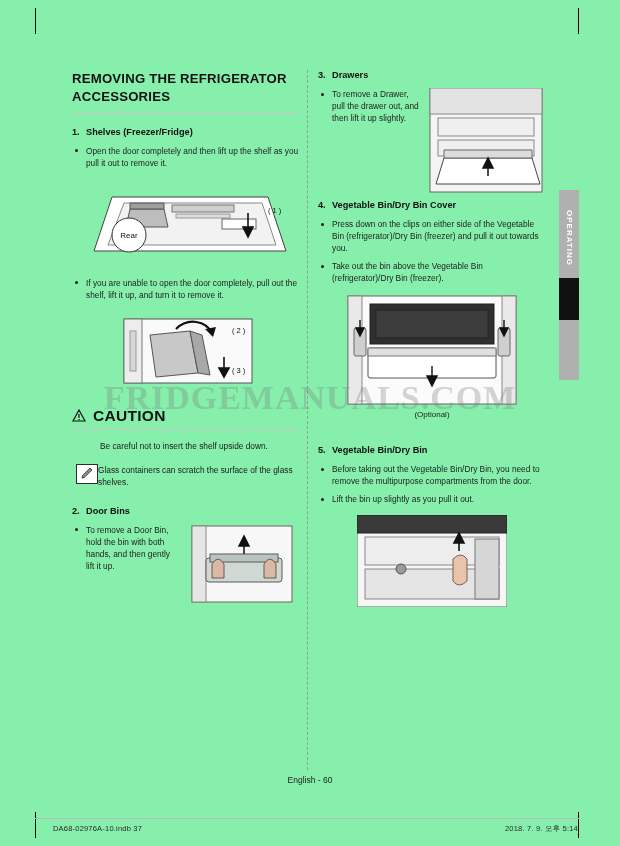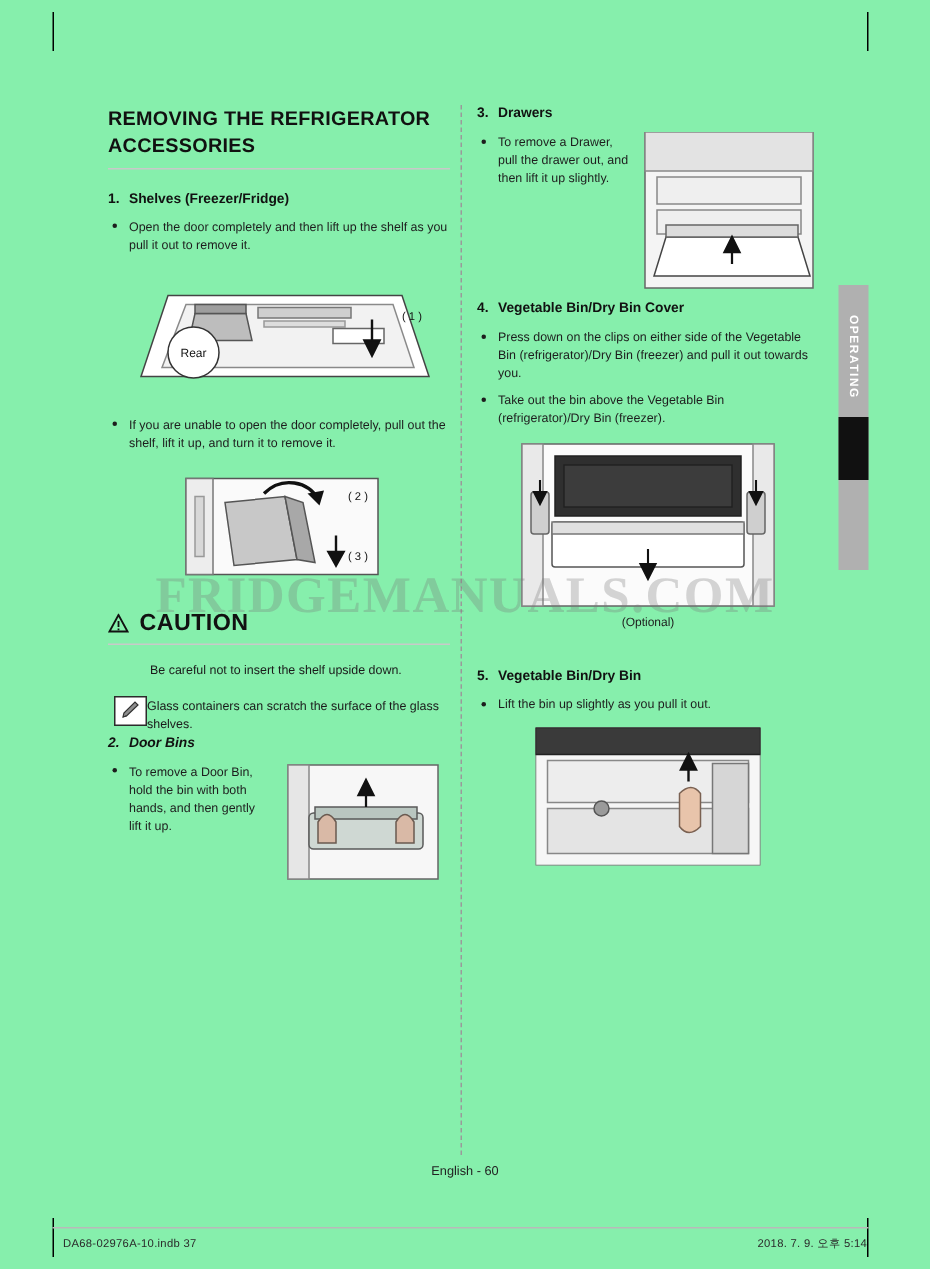--- a/index.html
+++ b/index.html
@@ -22,21 +22,21 @@
   .crop.tl-v { left:35px; top:8px; width:1px; height:26px; }
   .crop.tr-v { left:578px; top:8px; width:1px; height:26px; }
   .crop.bl-v { left:35px; top:812px; width:1px; height:26px; }
   .crop.br-v { left:578px; top:812px; width:1px; height:26px; }
 
   .footer-rule {
     position:absolute; left:35px; right:41px; top:818px;
     border-top:1px solid #b9b9b9;
   }
   .footer-left {
-    position:absolute; left:42px; top:824px;
+    position:absolute; left:53px; top:824px;
     font-size:7.5px; color:#2b2b2b; letter-spacing:.2px;
   }
   .footer-right {
     position:absolute; right:42px; top:824px;
     font-size:7.5px; color:#2b2b2b; letter-spacing:.2px;
   }
 
   
   .col {
     position: absolute;
@@ -249,21 +249,21 @@
         <div class="note-icon">
           <svg width="14" height="13" viewBox="0 0 14 13">
             <path d="M2,11 L4.5,10.2 L12,3 L10,1 L2.6,8.4 Z" fill="#8e8e8e" stroke="#333" stroke-width="0.8"></path>
             <path d="M2,11 L4.5,10.2" stroke="#333" stroke-width="0.8"></path>
           </svg>
         </div>
         <div class="note-text">Glass containers can scratch the surface of the glass shelves.</div>
       </div>
     </div>
 
-    <h2 class="sub" style="margin-top:2px;font-style:italic;">
+    <h2 class="sub" style="margin-top:18px;">
       <span class="num">2.</span><span>Door Bins</span>
     </h2>
 
     <div style="display:flex; gap:6px; align-items:flex-start;">
       <ul class="bul" style="flex:0 0 108px;">
         <li>To remove a Door Bin, hold the bin with both hands, and then gently lift it up.</li>
       </ul>
       <div class="fig" style="margin:0;">
         <svg width="112" height="80" viewBox="0 0 112 80">
           <rect x="6" y="2" width="100" height="76" fill="#f7f7f7" stroke="#666"></rect>
@@ -338,20 +338,21 @@
         </g>
       </svg>
       <div class="figcap">(Optional)</div>
     </div>
 
     <h2 class="sub" style="margin-top:26px;">
       <span class="num">5.</span><span>Vegetable Bin/Dry Bin</span>
     </h2>
 
     <ul class="bul">
+      <li>Before taking out the Vegetable Bin/Dry Bin, you need to remove the multipurpose compartments from the door.</li>
       <li>Lift the bin up slightly as you pull it out.</li>
     </ul>
 
     <div class="fig">
       <svg width="150" height="92" viewBox="0 0 150 92" style="margin:0 auto;">
         <rect x="0" y="0" width="150" height="92" fill="#f6f6f6" stroke="#666"></rect>
         <rect x="0" y="0" width="150" height="18" fill="#3a3a3a" stroke="#222"></rect>
         <rect x="8" y="22" width="134" height="28" fill="#ededed" stroke="#888"></rect>
         <rect x="8" y="54" width="134" height="30" fill="#e4e4e4" stroke="#888"></rect>
         <rect x="118" y="24" width="24" height="60" fill="#d6d6d6" stroke="#777"></rect>

